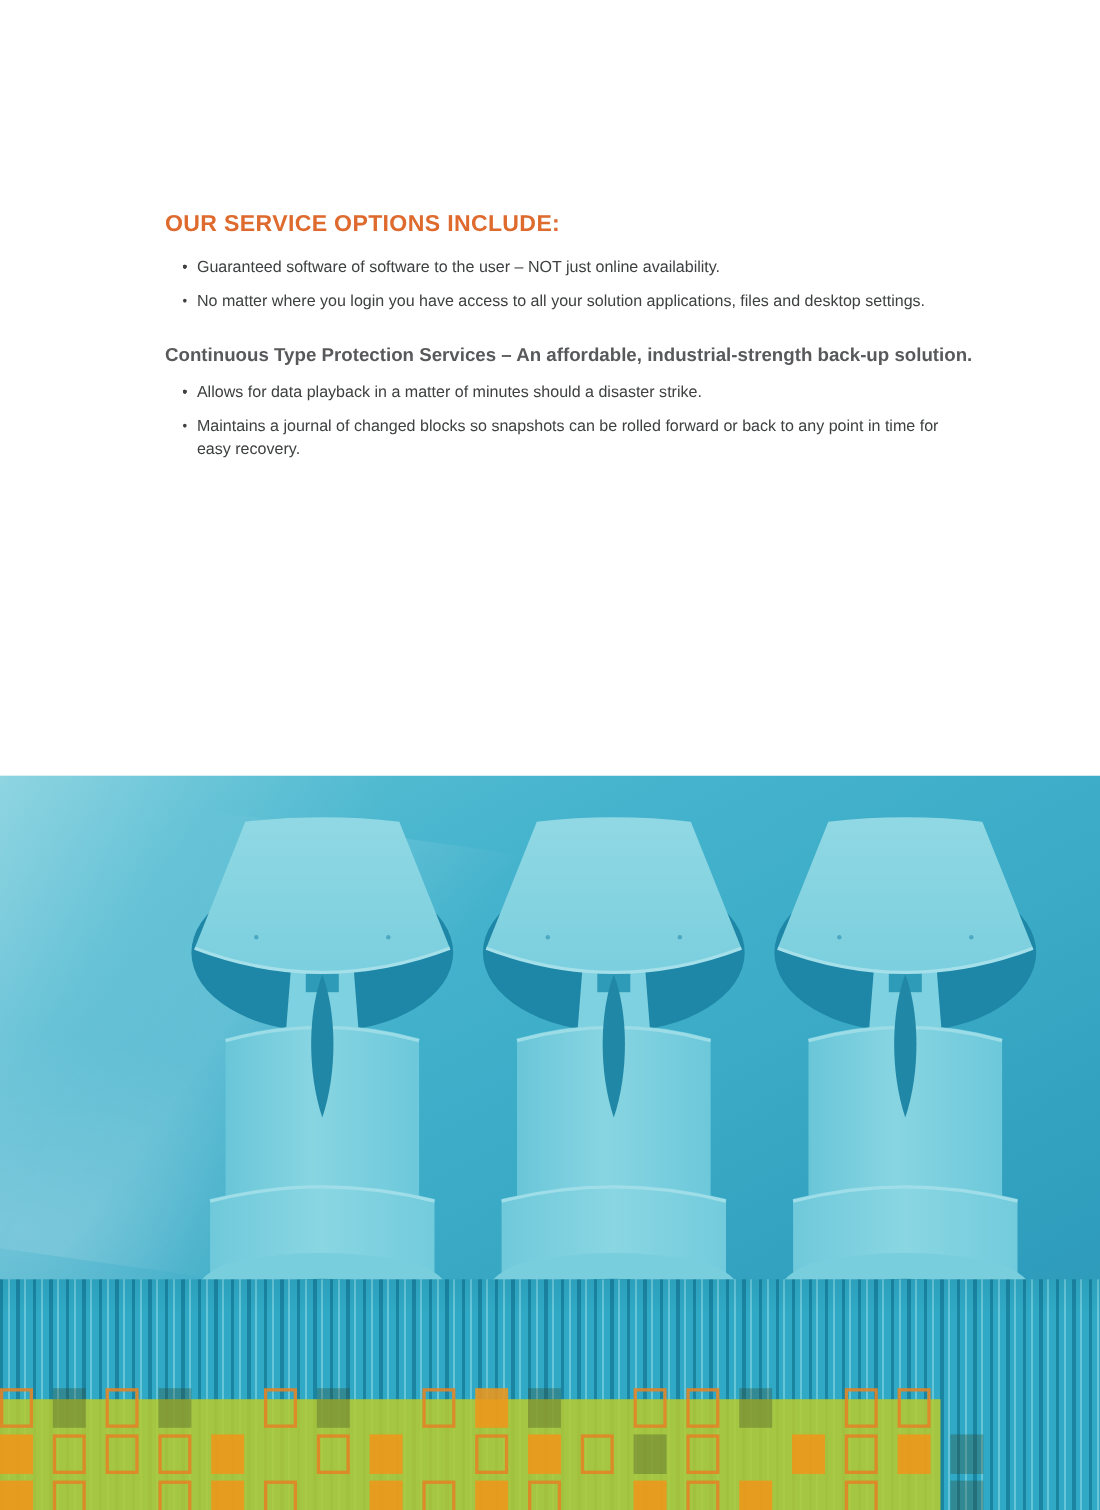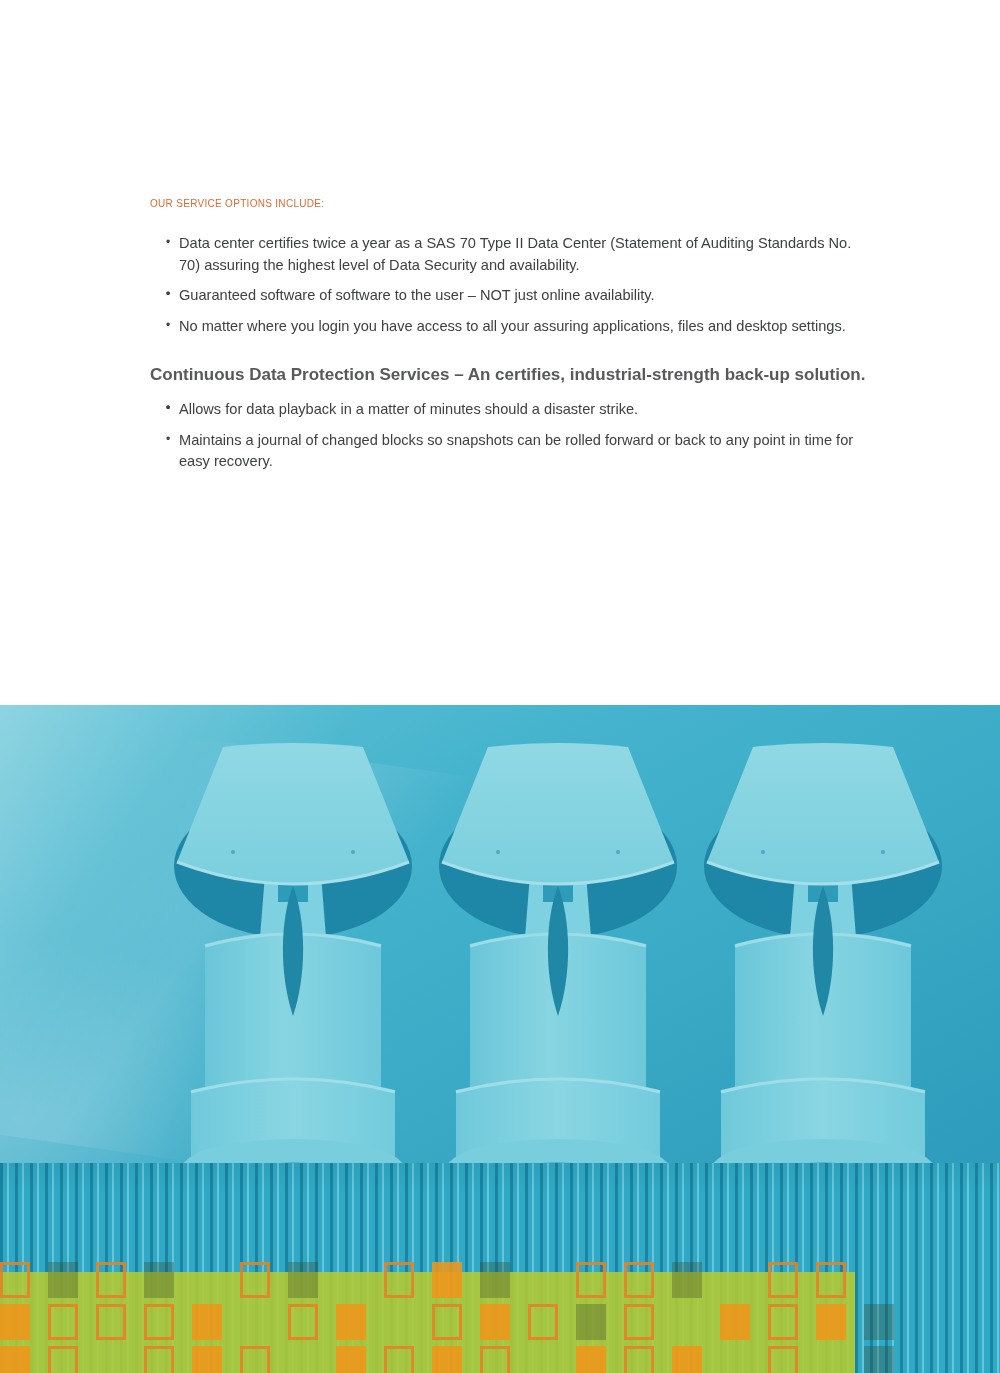--- a/index.html
+++ b/index.html
@@ -5,21 +5,21 @@
   html,body{margin:0;padding:0;background:#e8e8e8;}
   .page{
     position:relative; width:1000px; height:1373px; margin:0 auto;
     background:#ffffff; overflow:hidden;
     font-family:"Liberation Sans","DejaVu Sans",sans-serif;
   }
 
   
   .content{position:absolute; left:150px; top:194px; width:705px;}
   .section-label{
-    margin:0 0 20px 0; font-size:10px; font-weight:normal; letter-spacing:.3px;
+    margin:0 0 20px 0; font-size:21px; font-weight:bold; letter-spacing:.3px;
     color:var(--heading-orange,#de6a2e); line-height:19px;
   }
   .sub-heading{
     margin:0 0 13px 0; font-size:17px; font-weight:bold; line-height:20px;
     color:var(--heading-gray,#58595b); width:668px;
   }
   .sub-heading sup{font-size:10px; line-height:0;}
   .sub-heading.one-line{white-space:nowrap; width:auto; margin-top:28px; margin-bottom:14px;}
   ul.bullets{list-style:none; margin:0; padding:0;}
   ul.bullets li{
@@ -70,29 +70,29 @@
 <body>
 
 <div class="page">
 
   <div class="content">
 
     <h1 class="section-label">OUR SERVICE OPTIONS INCLUDE:</h1>
 
     <div>
       <ul class="bullets">
-        <li><span class="dot">•</span><span>Data center certifies twice a year as a SAS 70 Type II  Data Center (Statement of Auditing Standards No. 70) assuring the highest level of Data Security and availability.</span></li>
+        <li><span class="dot">•</span></li>
         <li><span class="dot">•</span></li>
         <li><span class="dot">•</span><span>Guaranteed software of software to the user – NOT just online availability.</span></li>
-        <li><span class="dot">•</span><span>No matter where you login you have access to all your assuring applications, files and desktop settings.</span></li>
+        <li><span class="dot">•</span><span>No matter where you login you have access to all your solution applications, files and desktop settings.</span></li>
       </ul>
     </div>
 
     <div>
-      <h2 class="sub-heading one-line">Continuous Data Protection Services – An certifies, industrial-strength back-up solution.</h2>
+      <h2 class="sub-heading one-line">Continuous Type Protection Services – An affordable, industrial-strength back-up solution.</h2>
       <ul class="bullets">
         <li><span class="dot">•</span></li>
         <li><span class="dot">•</span></li>
         <li><span class="dot">•</span><span>Allows for data playback in a matter of minutes should a disaster strike.</span></li>
         <li><span class="dot">•</span><span>Maintains a journal of changed blocks so snapshots can be rolled forward or back to any point in time for easy recovery.</span></li>
       </ul>
     </div>
 
   </div>
 

